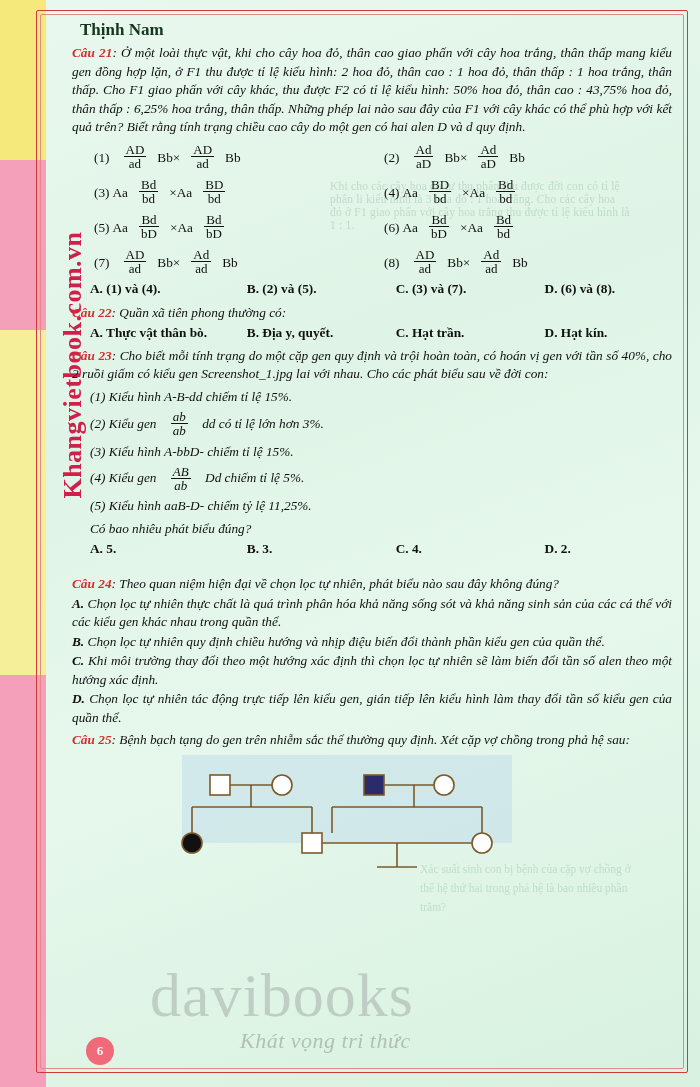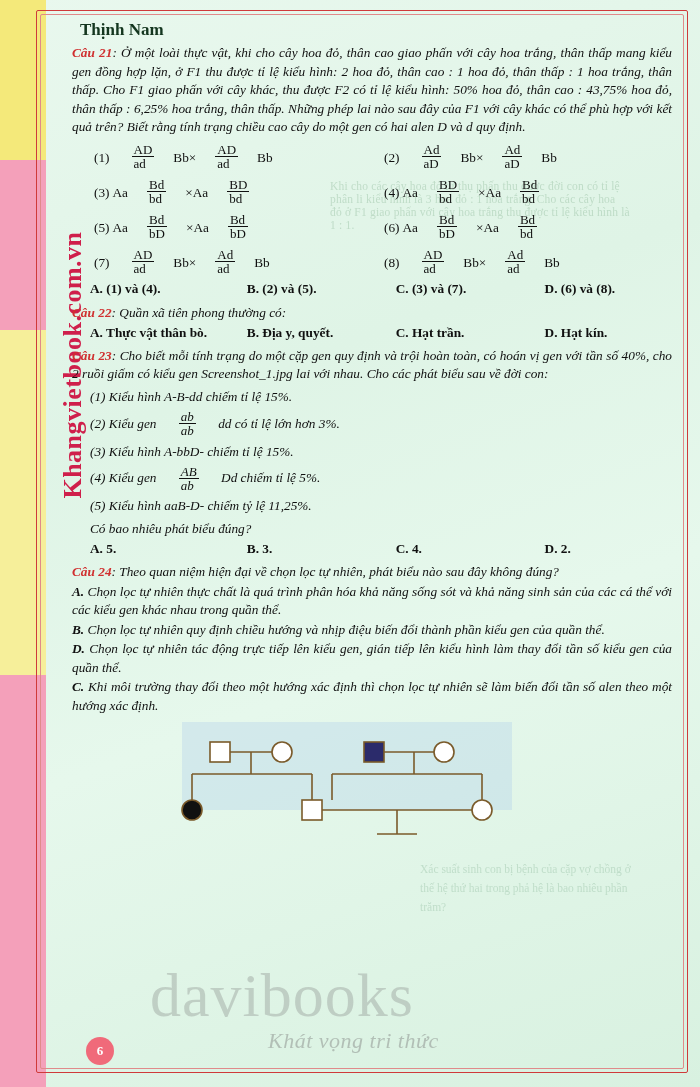--- a/index.html
+++ b/index.html
@@ -93,21 +93,21 @@
   .ansrow { display: flex; padding-left: 18px; margin-top: 2px; }
   .ansrow > div { }
   .ansrow .a1 { width: 160px; }
   .ansrow .a2 { width: 152px; }
   .ansrow .a3 { width: 152px; }
   .ansrow .a4 { width: 130px; }
 
   
   .frac {
     display: inline-block; vertical-align: middle;
-    margin: 0 19px;
+    text-align: center; margin: 0 11px;
     position: relative; top: -0.5px;
   }
   .frac .num { display:block; line-height: 13px; font-size: 13px; padding: 0 2px;}
   .frac .den { display:block; line-height: 14px; font-size: 13px; border-top: 1px solid #111; padding: 0 2px;}
 
   .genorow { display: flex; padding-left: 22px; margin: 7px 0 3px 0; }
   .genorow .item { width: 190px; display: flex; align-items: center; }
   .genorow .lbl { margin-right: 3px; }
   .genorow .gap { width: 100px; }
 
@@ -120,21 +120,21 @@
   .wm {
     position: absolute; left: 150px; top: 960px;
     font-family: "Liberation Serif", serif;
     font-size: 62px;
     color: rgba(120,120,120,0.30);
     letter-spacing: 1px;
     pointer-events: none;
     white-space: nowrap;
   }
   .wm2 {
-    position: absolute; left: 268px; top: 1028px;
+    position: absolute; left: 240px; top: 1028px;
     font-family: "Liberation Serif", serif;
     font-style: italic;
     font-size: 22px;
     color: rgba(120,120,120,0.42);
     letter-spacing: .5px;
     pointer-events: none;
     white-space: nowrap;
   }
 
   
@@ -369,44 +369,48 @@
       <p class="indent">Có bao nhiêu phát biểu đúng?</p>
 
       <div class="ansrow">
         <div class="a1 bold">A. 5.</div>
         <div class="a2 bold">B. 3.</div>
         <div class="a3 bold">C. 4.</div>
         <div class="a4 bold">D. 2.</div>
       </div>
     </div>
 
-    <div class="q" style="margin-top:4px;">
+    <div class="q" style="margin-top:16px;">
       <p>
         <span class="qnum">Câu 24</span><span>:</span>
         <span>Theo quan niệm hiện đại về chọn lọc tự nhiên, phát biểu nào sau đây không đúng?</span>
       </p>
       <p>
         <span class="bold">A.</span>
         <span>Chọn lọc tự nhiên thực chất là quá trình phân hóa khả năng sống sót và khả năng sinh sản của các cá thể với các kiểu gen khác nhau trong quần thể.</span>
       </p>
       <p>
         <span class="bold">B.</span>
         <span>Chọn lọc tự nhiên quy định chiều hướng và nhịp điệu biến đổi thành phần kiểu gen của quần thể.</span>
       </p>
       <p>
+        <span class="bold">C.</span>
+        <span>Khi môi trường thay đổi theo một hướng xác định thì chọn lọc tự nhiên sẽ làm biến đổi tần số alen theo một hướng xác định.</span>
+      </p>
+      <p>
         <span class="bold">D.</span>
         <span>Chọn lọc tự nhiên tác động trực tiếp lên kiểu gen, gián tiếp lên kiểu hình làm thay đổi tần số kiểu gen của quần thể.</span>
       </p>
-      <p>
-        <span class="bold">C.</span>
-        <span>Khi môi trường thay đổi theo một hướng xác định thì chọn lọc tự nhiên sẽ làm biến đổi tần số alen theo một hướng xác định.</span>
-      </p>
     </div>
 
     <div class="q" style="margin-top:3px;">
+      <p>
+        <span class="qnum">Câu 25</span><span>:</span>
+        <span>Bệnh bạch tạng do gen trên nhiễm sắc thể thường quy định. Xét cặp vợ chồng trong phả hệ sau:</span>
+      </p>
 
       <div class="ped-wrap">
         <div class="ped-bg"></div>
         <svg class="ped" width="420" height="150" viewBox="0 0 420 150">
           <g stroke="#7a5a2a" stroke-width="1.6" fill="none">
 
             <rect x="58" y="20" width="20" height="20" fill="#ffffff"></rect>
             <circle cx="130" cy="30" r="10" fill="#ffffff"></circle>
             <line x1="78" y1="30" x2="120" y2="30"></line>
 

